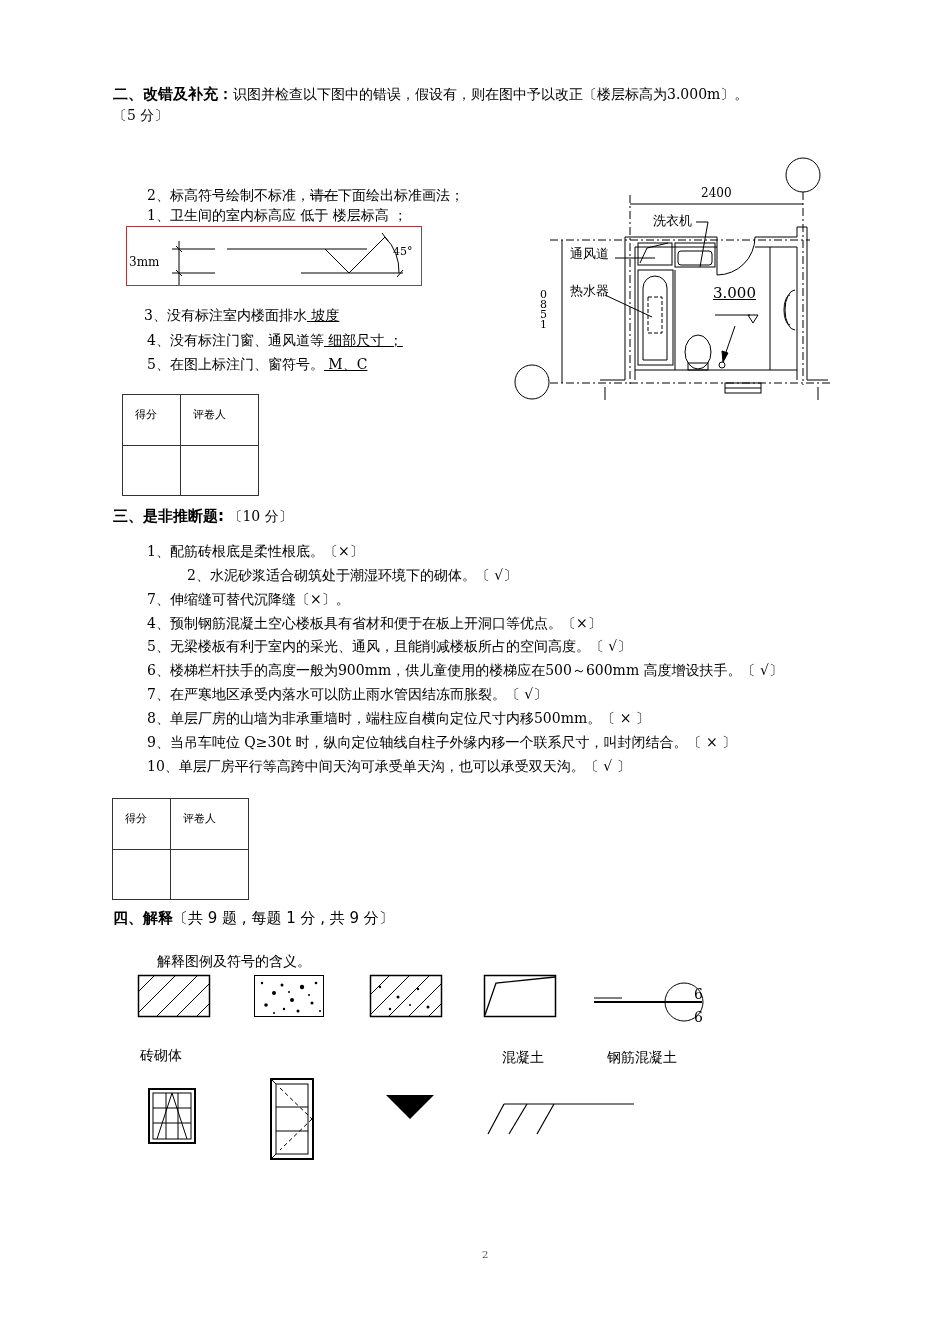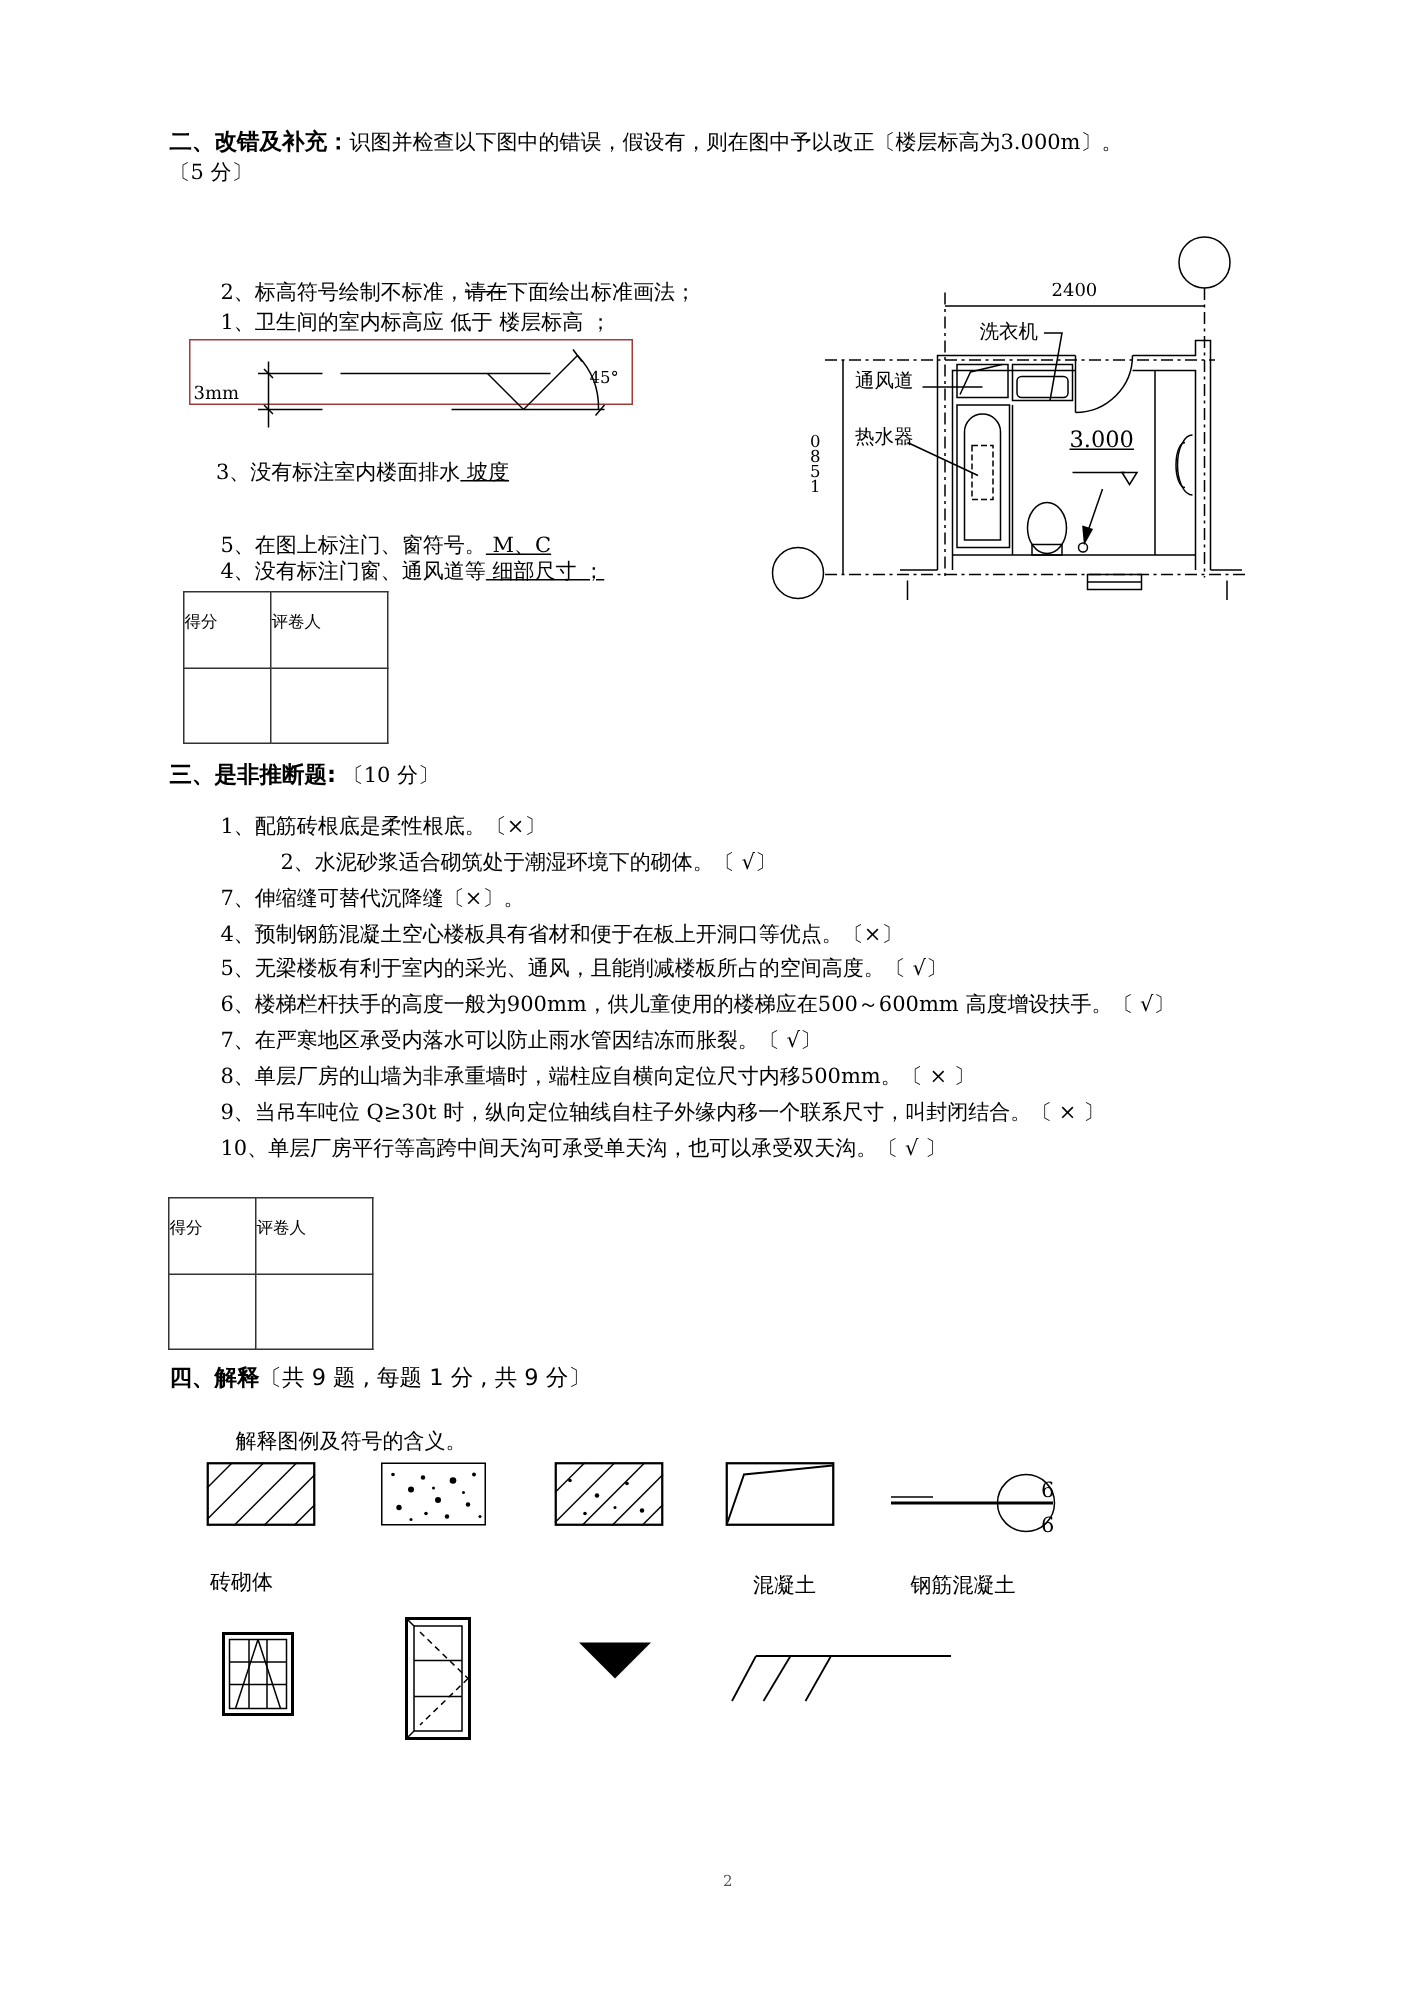--- a/index.html
+++ b/index.html
@@ -3,39 +3,39 @@
 <meta charset="utf-8">
 <style>
   * { margin:0; padding:0; box-sizing:border-box; }
   body { width:950px; height:1344px; background:#fff; position:relative; font-family:"DejaVu Serif","Liberation Serif",serif; color:#000; overflow:hidden; }
   .abs { position:absolute; }
   .txt { font-size:14px; line-height:18px; white-space:nowrap; }
   .hd { font-family:"DejaVu Sans","Liberation Sans",sans-serif; font-weight:bold; font-size:15px; }
   .u { text-decoration:underline; }
   .strike { text-decoration:line-through; }
   table.score { border-collapse:collapse; position:absolute; }
-  table.score td { border:1.5px solid #333; font-family:Liberation Mono, monospace; font-size:11px; vertical-align:top; padding:12px 0 0 0; }
+  table.score td { border:1.5px solid #333; font-family:Liberation Mono, monospace; font-size:11px; vertical-align:top; padding:12px 0 0 12px; }
   svg { position:absolute; overflow:visible; }
 </style>
 </head>
 <body>
 
 <div class="abs txt" style="left:113px;top:85px;">
   <span class="hd">二、改错及补充：</span><span>识图并检查以下图中的错误，假设有，则在图中予以改正〔楼层标高为3.000m〕。</span>
 </div>
 <div class="abs txt" style="left:113px;top:106px;">〔5 分〕</div>
 
 <div class="abs txt" style="left:147px;top:162px;margin-top:44px;">
   <span>1、卫生间的室内标高应</span><span> 低于 </span><span> 楼层标高 ；</span>
 </div>
 <div class="abs txt" style="left:147px;top:186px;">
   <span>2、标高符号绘制不标准，</span><span class="strike">请在</span><span>下面绘出标准画法；</span>
 </div>
 
-<div class="abs" style="left:126px;top:226px;width:296px;height:44px;border:1.5px solid #a33a3a;">
+<div class="abs" style="left:126px;top:226px;width:296px;height:60px;border:1.5px solid #a33a3a;">
   <span class="abs" style="left:2px;top:28px;font-size:12px;">3mm</span>
   <span class="abs" style="left:266px;top:18px;font-size:11px;">45°</span>
   <svg width="296" height="60" style="left:0;top:0;">
     <g stroke="#000" stroke-width="1" fill="none">
       <line x1="45" y1="22" x2="88" y2="22"></line>
       <line x1="45" y1="46" x2="88" y2="46"></line>
       <line x1="52" y1="14" x2="52" y2="58"></line>
       <line x1="49" y1="19" x2="55" y2="25"></line>
       <line x1="49" y1="43" x2="55" y2="49"></line>
       <line x1="100" y1="22" x2="240" y2="22"></line>
@@ -45,21 +45,21 @@
       <path d="M258,10 A50,50 0 0 1 272,46"></path>
       <line x1="255" y1="6" x2="261" y2="14"></line>
       <line x1="270" y1="50" x2="276" y2="43"></line>
     </g>
   </svg>
 </div>
 
 <div class="abs txt" style="left:144px;top:306px;">
   <span>3、没有标注室内楼面排水</span><span class="u"> 坡度 </span>
 </div>
-<div class="abs txt" style="left:147px;top:331px;margin-top:41px;">
+<div class="abs txt" style="left:147px;top:331px;">
   <span>4、没有标注门窗、通风道等</span><span class="u"> 细部尺寸 ；</span>
 </div>
 <div class="abs txt" style="left:147px;top:355px;">
   <span>5、在图上标注门、窗符号。</span><span class="u"> M、C </span>
 </div>
 
 <div class="abs" style="left:510px;top:155px;width:320px;height:250px;">
   <svg width="320" height="250" style="left:0;top:0;">
     <g stroke="#000" stroke-width="1" fill="none">
 

